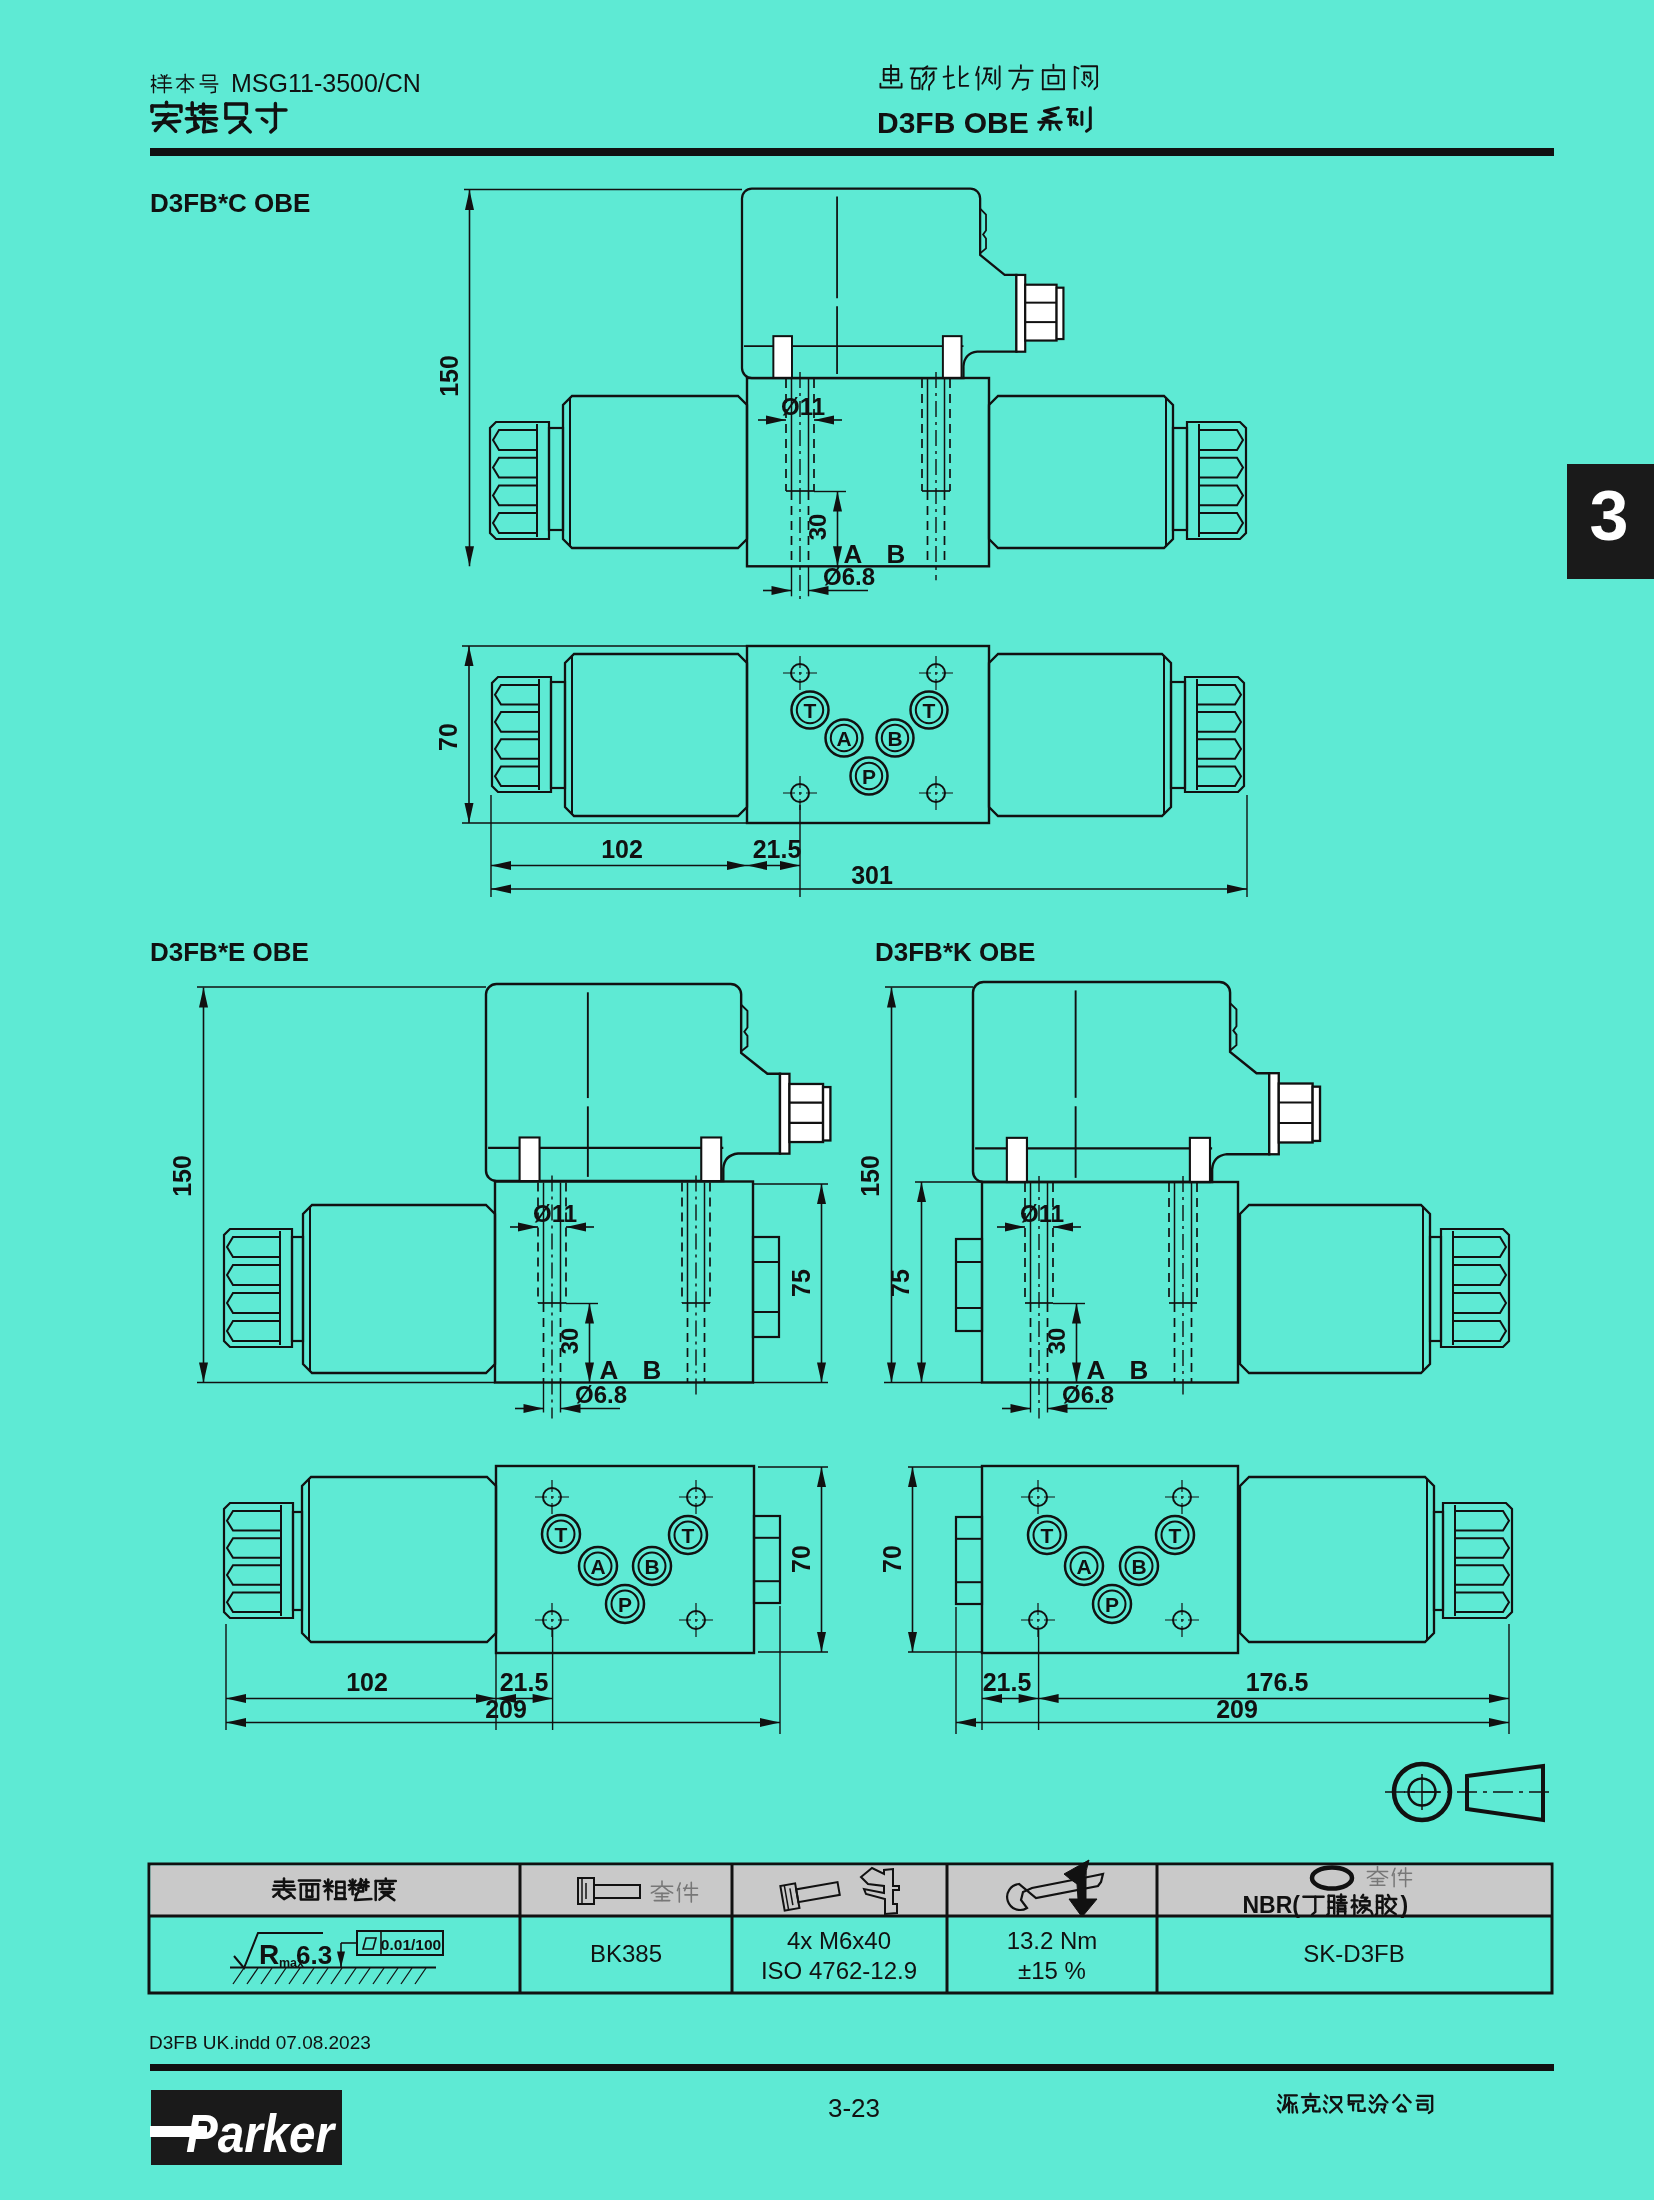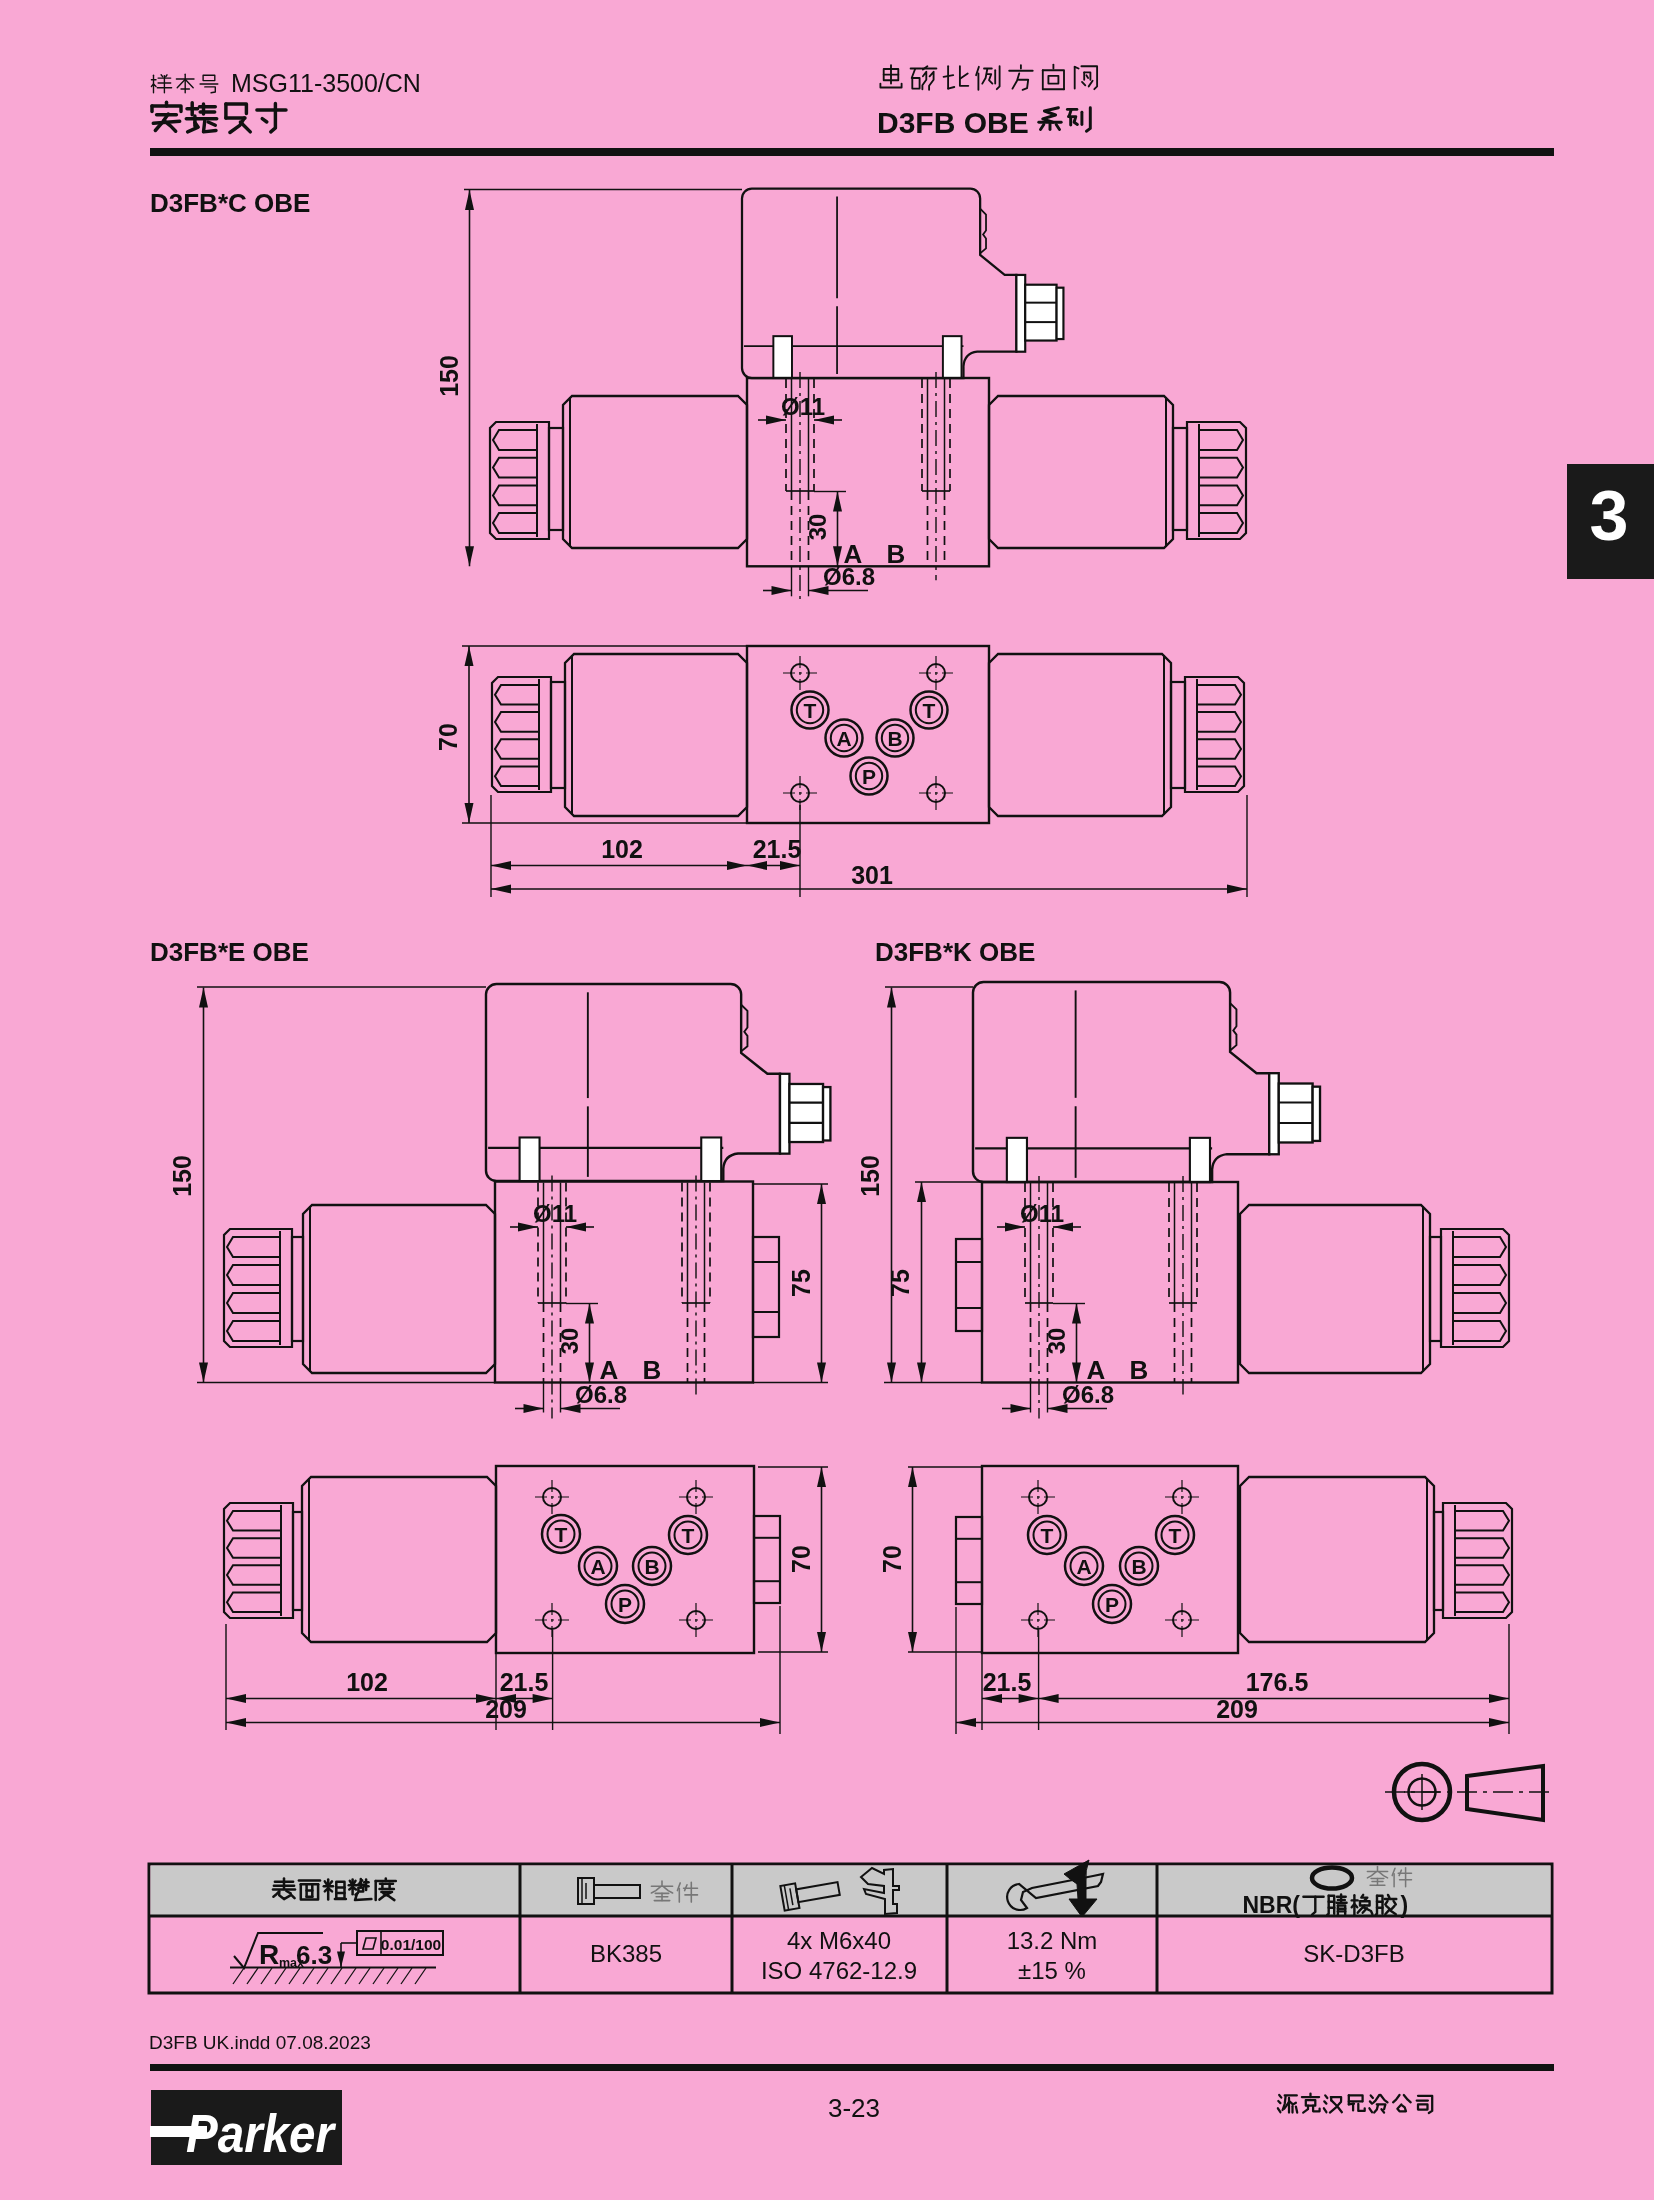--- a/index.html
+++ b/index.html
@@ -1,14 +1,14 @@
 <!DOCTYPE html>
 <html><head><meta charset="utf-8"><style>
 html,body{margin:0;padding:0;background:#fff;}
-.page{position:relative;width:1654px;height:2200px;background:#f9a8d4;overflow:hidden;font-family:"Liberation Sans",sans-serif;}
+.page{position:relative;width:1654px;height:2200px;background:#5eead4;overflow:hidden;font-family:"Liberation Sans",sans-serif;}
 </style></head><body>
 <div class="page">
 <svg width="1654" height="2200" viewBox="0 0 1654 2200">
 
 <g>
         <g stroke="#111" stroke-width="1.39" fill="none" stroke-linecap="round" stroke-linejoin="round">
           <polyline points="153.5,75.2 153.5,92.8"></polyline>
           <polyline points="151.4,79.8 156.0,79.8"></polyline>
           <polyline points="151.4,86.5 153.5,84.0 156.0,86.5"></polyline>
           <polyline points="158.1,78.1 170.7,78.1"></polyline>

